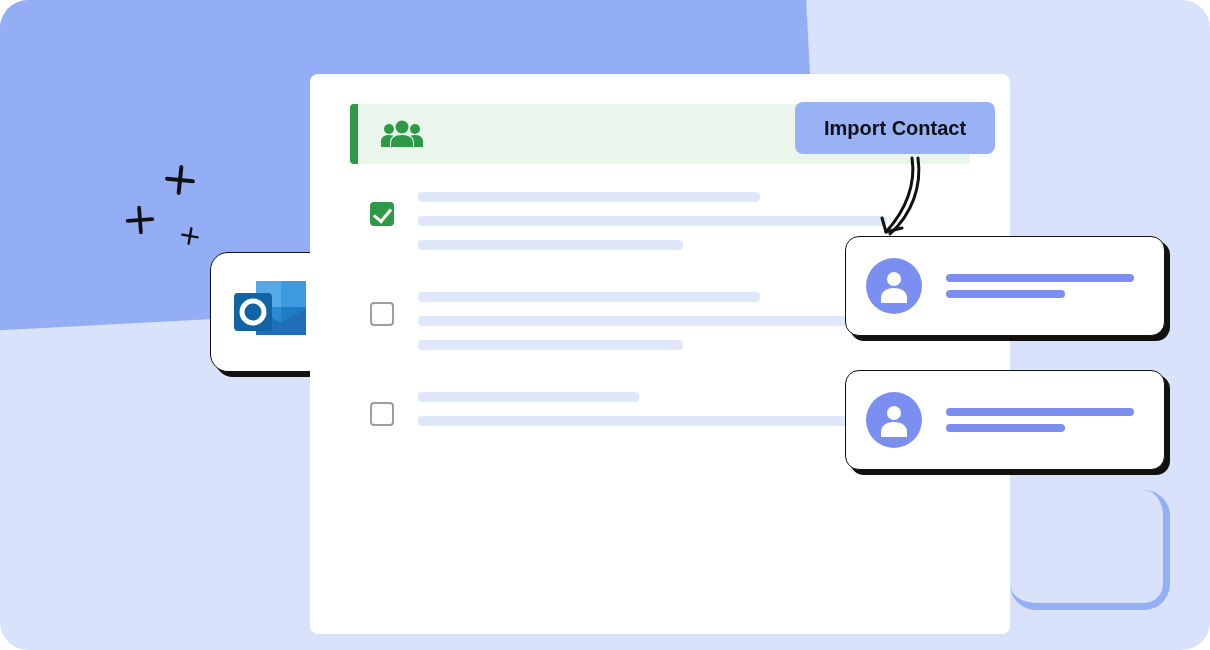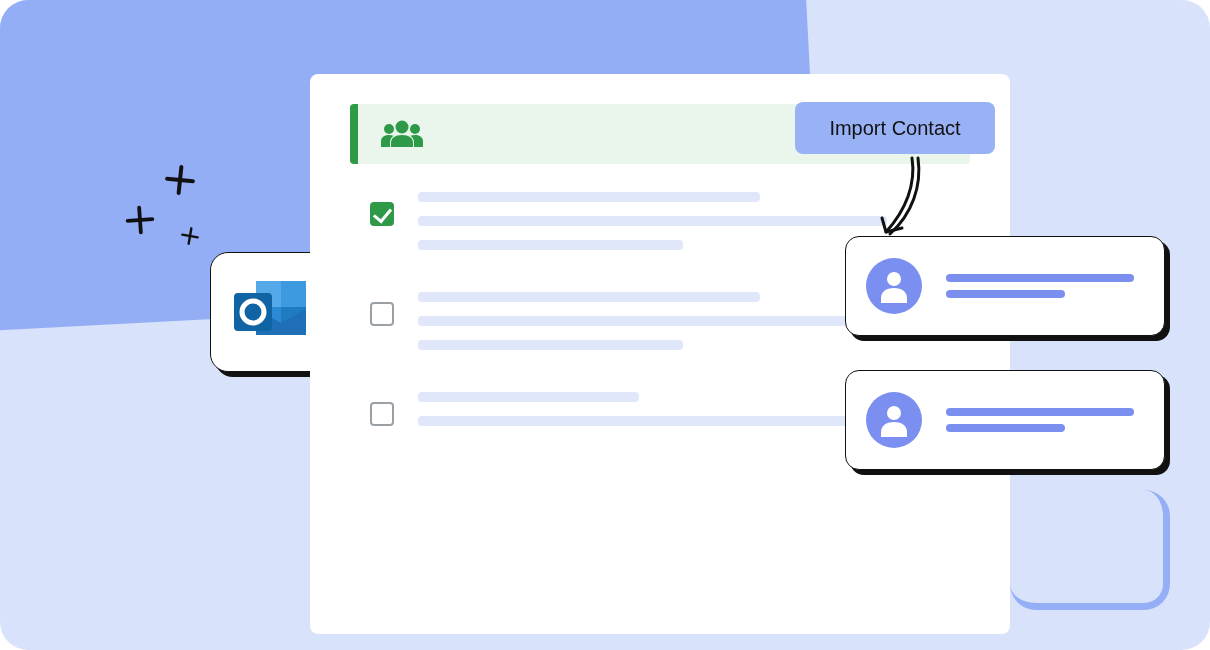--- a/index.html
+++ b/index.html
@@ -163,21 +163,21 @@
     left: 795px;
     top: 102px;
     min-width: 200px;
     height: 52px;
     background: #99b2f6;
     border-radius: 8px;
     display: flex;
     align-items: center;
     justify-content: center;
     font-size: 20px;
-    font-weight: 400;
+    font-weight: 700;
     color: #111;
     padding: 0 24px;
   }
 
   
   .arrow {
     position: absolute;
     left: 872px;
     top: 154px;
     width: 60px;

